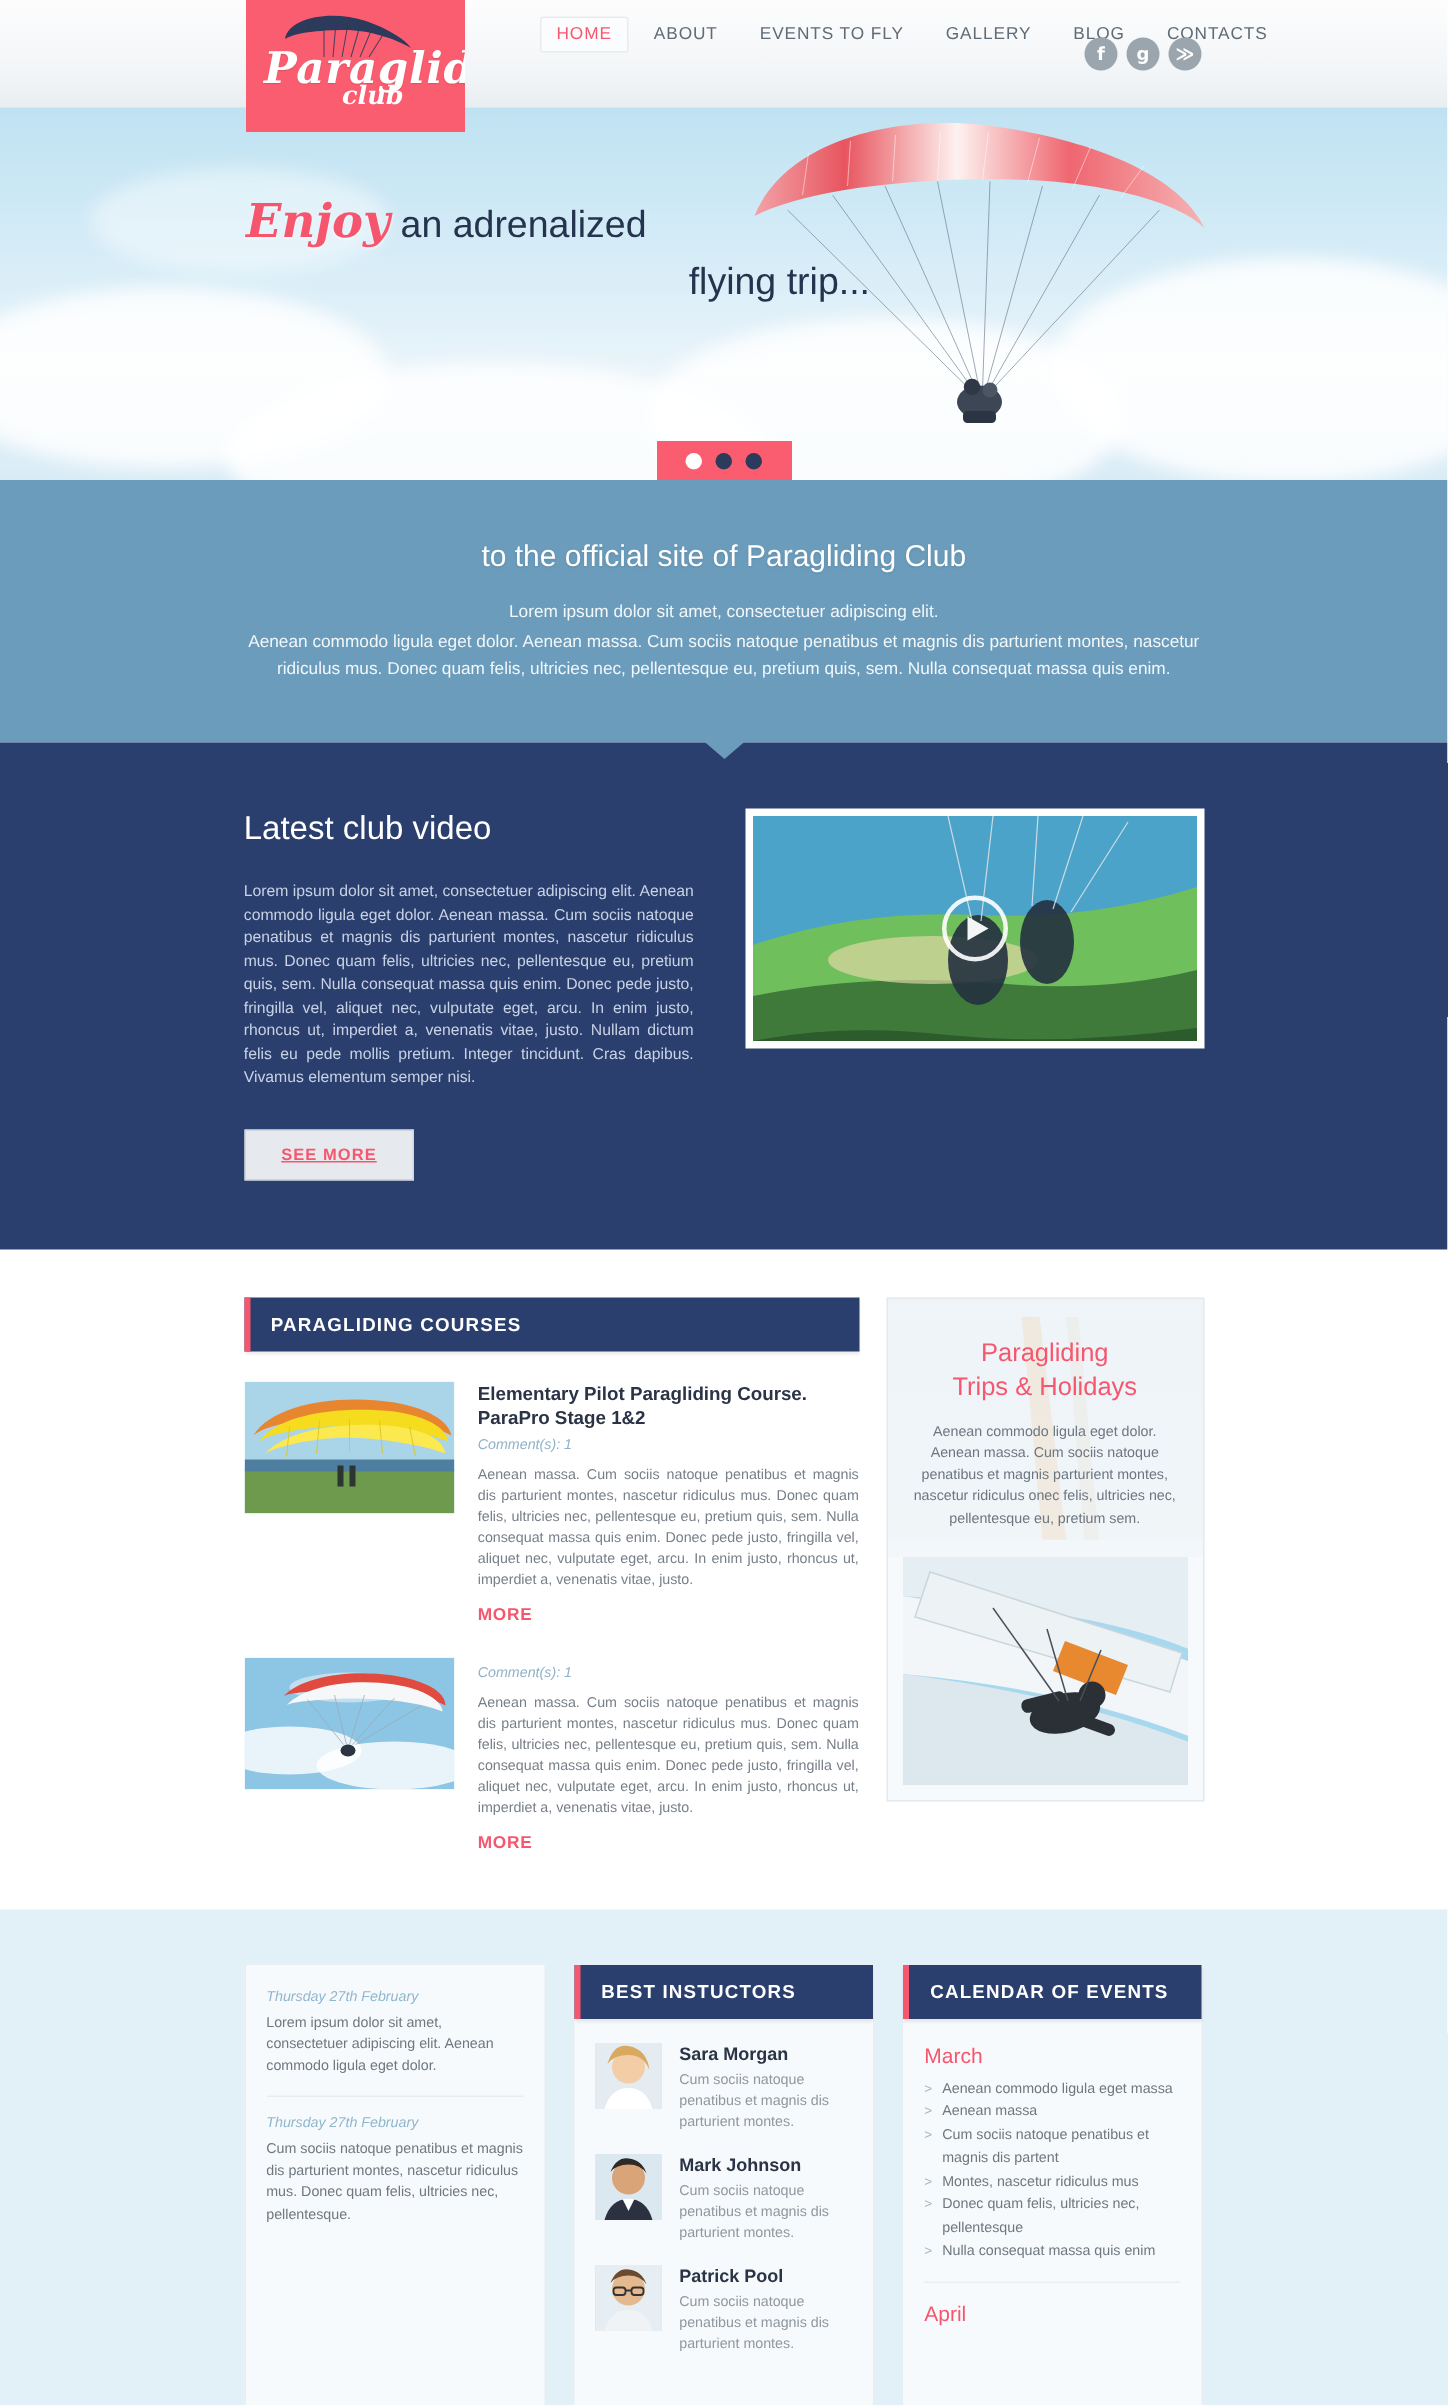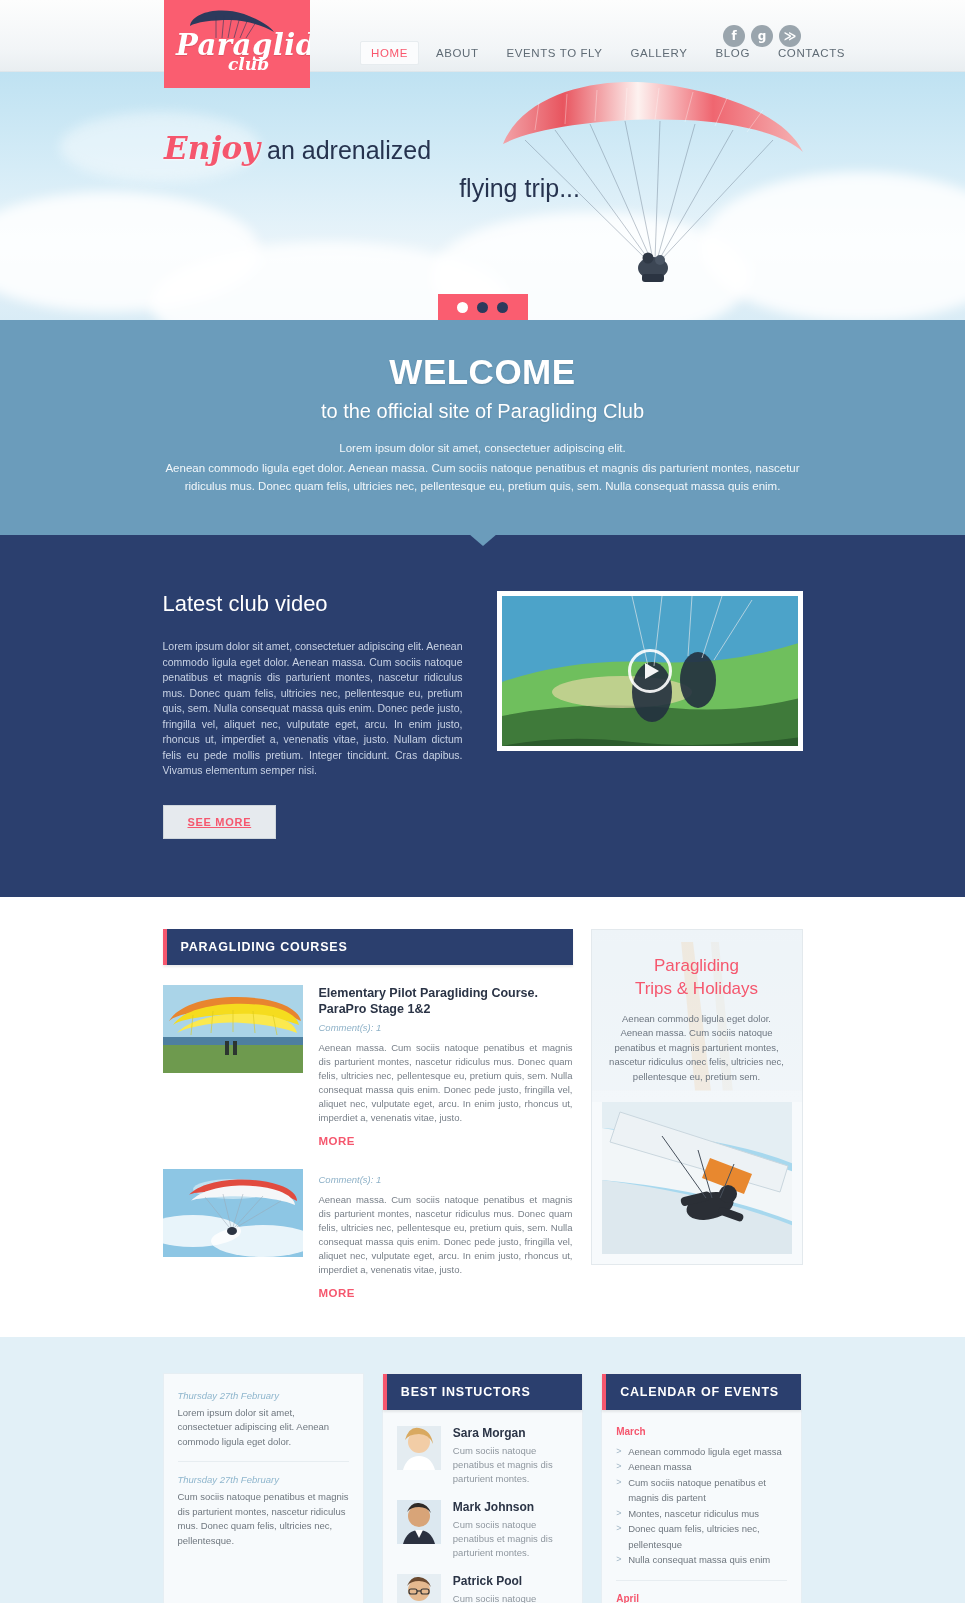--- a/index.html
+++ b/index.html
@@ -41,21 +41,21 @@
   .logo-sub {
     position: absolute; left: 64px; top: 54px;
     color: #ffffff;
     font-family: "DejaVu Serif", serif;
     font-style: italic;
     font-size: 17px;
     font-weight: bold;
   }
   .nav {
     position: absolute;
-    left: 360px; top: 41px;
+    left: 360px; top: 11px;
     display: flex;
     align-items: center;
     gap: 6px;
   }
   .nav a {
     display: block;
     font-size: 11.5px;
     letter-spacing: .6px;
     color: #5f6b75;
     text-decoration: none;
@@ -175,21 +175,21 @@
   .videoblock:before {
     content: "";
     position: absolute;
     left: 50%; top: -1px;
     margin-left: -14px;
     width: 0; height: 0;
     border-left: 14px solid transparent;
     border-right: 14px solid transparent;
     border-top: 12px solid #6b9cbb;
   }
-  .vb-inner { width: 640px; margin: 12px auto; display: flex; gap: 34px; }
+  .vb-inner { width: 640px; margin: 0 auto; display: flex; gap: 34px; }
   .vb-left { width: 300px; }
   .vb-left h3 {
     color: #fff;
     font-size: 22px;
     font-weight: normal;
     margin-bottom: 22px;
   }
   .vb-left p {
     color: #c8d2e4;
     font-size: 10.5px;
@@ -346,21 +346,21 @@
 
   .instructor { display: flex; gap: 12px; margin-bottom: 14px; }
   .inst-photo {
     width: 44px; height: 44px; flex: 0 0 44px;
     overflow: hidden; background: #cfd9e0;
     position: relative;
   }
   .inst-name { font-size: 12px; font-weight: bold; color: #2b3446; }
   .inst-desc { font-size: 9.5px; line-height: 14px; color: #8f979f; margin-top: 4px; }
 
-  .cal-month { color: #f5576e; font-size: 10px; font-weight: bold; margin-bottom: 7px; }
+  .cal-month { color: #f5576e; font-size: 14px; font-weight: normal; margin-bottom: 7px; }
   .cal-list { list-style: none; }
   .cal-list li {
     font-size: 9.5px;
     line-height: 15.5px;
     color: #6f777f;
     padding-left: 12px;
     position: relative;
   }
   .cal-list li:before {
     content: ">";
@@ -462,21 +462,20 @@
     </div>
 
     <div class="pager">
       <span class="dot on"></span>
       <span class="dot"></span>
       <span class="dot"></span>
     </div>
   </div>
 
   <section class="welcome">
-    <h1>WELCOME</h1>
     <h2>to the official site of Paragliding Club</h2>
     <p style="max-width:480px;">Lorem ipsum dolor sit amet, consectetuer adipiscing elit.</p>
     <p style="margin-top:2px;">Aenean commodo ligula eget dolor. Aenean massa. Cum sociis natoque penatibus et magnis dis parturient montes, nascetur ridiculus mus. Donec quam felis, ultricies nec, pellentesque eu, pretium quis, sem. Nulla consequat massa quis enim.</p>
   </section>
 
   <section class="videoblock">
     <div class="vb-inner">
       <div class="vb-left">
         <h3>Latest club video</h3>
         <p>Lorem ipsum dolor sit amet, consectetuer adipiscing elit. Aenean commodo ligula eget dolor. Aenean massa. Cum sociis natoque penatibus et magnis dis parturient montes, nascetur ridiculus mus. Donec quam felis, ultricies nec, pellentesque eu, pretium quis, sem. Nulla consequat massa quis enim. Donec pede justo, fringilla vel, aliquet nec, vulputate eget, arcu. In enim justo, rhoncus ut, imperdiet a, venenatis vitae, justo. Nullam dictum felis eu pede mollis pretium. Integer tincidunt. Cras dapibus. Vivamus elementum semper nisi.</p>

